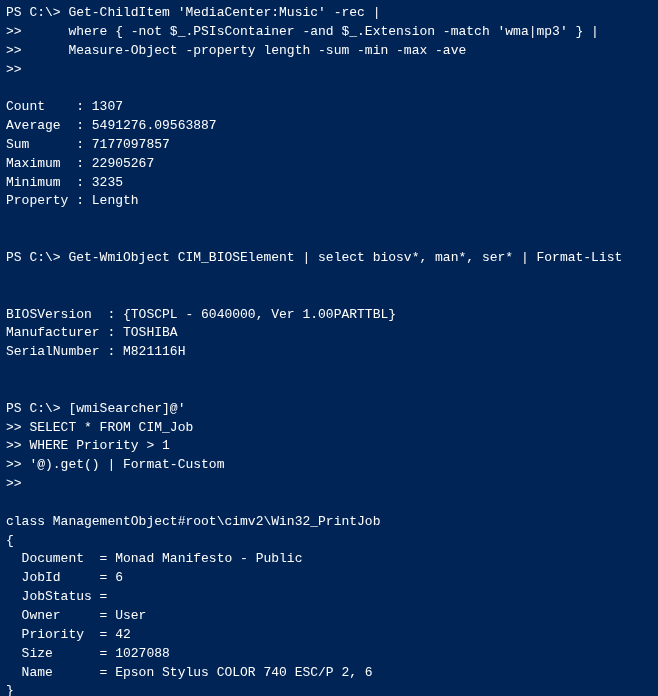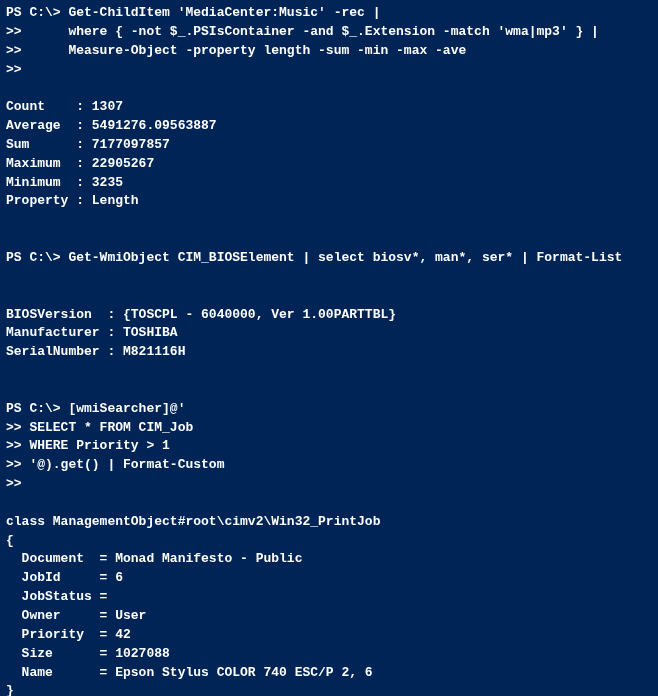--- a/index.html
+++ b/index.html
@@ -17,21 +17,20 @@
       overflow: hidden;
     }
     #terminal {
       width: 658px;
       height: 696px;
       background-color: #012456;
       padding: 4px 6px;
       overflow: hidden;
       white-space: pre;
       line-height: 1.45;
-      font-weight: bold;
     }
     .line {
       display: block;
       white-space: pre;
     }
     .white { color: #FFFFFF; }
     .blank { display: block; height: 1.45em; }
   </style>
 </head>
 <body>

